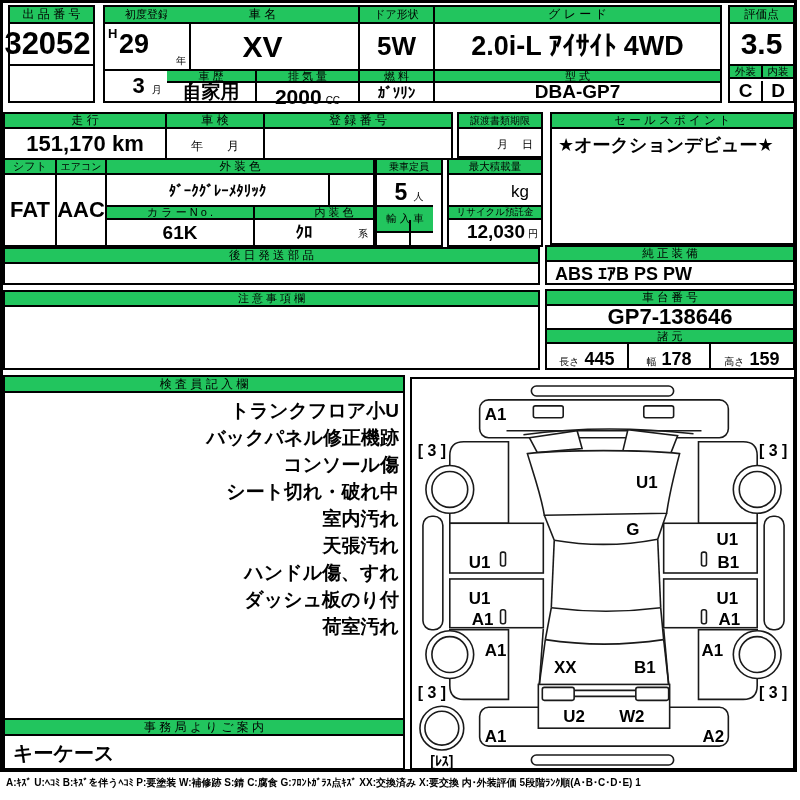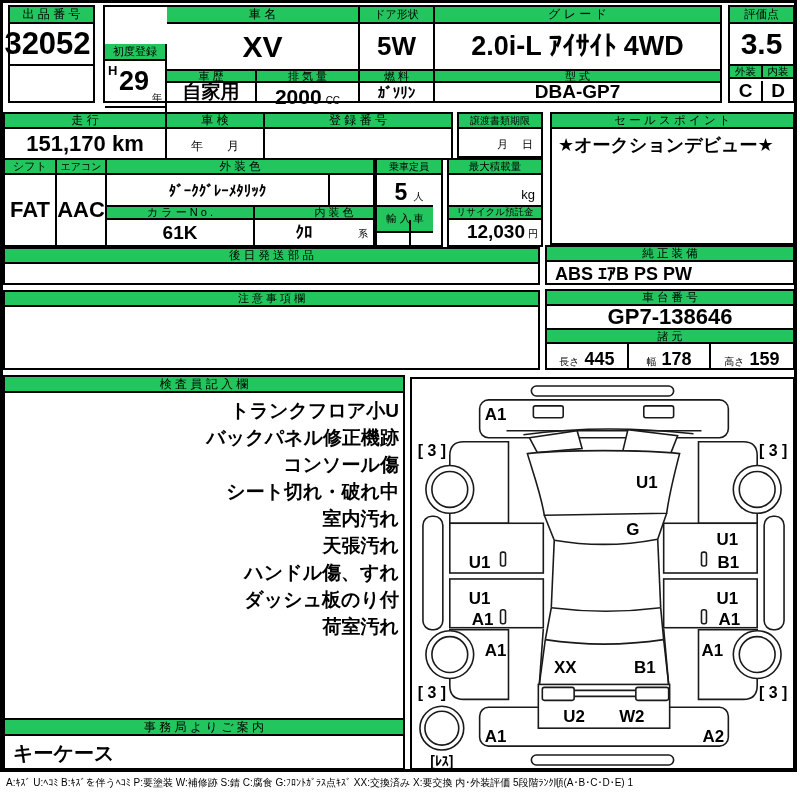--- a/index.html
+++ b/index.html
@@ -7,37 +7,37 @@
   .frame{position:absolute;left:0;top:0;width:791px;height:766px;border:3px solid #000;}
   .box{position:absolute;box-sizing:border-box;border:2px solid #000;background:#fff;}
   .abs{position:absolute;box-sizing:border-box;}
   .g{background:#22c55e;display:flex;align-items:center;justify-content:center;font-size:12px;white-space:nowrap;overflow:hidden;border-bottom:2px solid #000;}
   .cc{display:flex;align-items:center;justify-content:center;white-space:nowrap;}
   .b{font-weight:bold;}
   .brd-r{border-right:2px solid #000;}
   .brd-l{border-left:2px solid #000;}
   .brd-t{border-top:2px solid #000;}
   .item{font-size:19px;font-weight:bold;line-height:27px;white-space:nowrap;}
-  .legend{position:absolute;left:6px;top:776px;width:792px;font-size:10px;white-space:nowrap;}
+  .legend{position:absolute;left:6px;top:776px;width:792px;font-size:10px;white-space:nowrap;font-weight:bold;}
   svg text{font-family:"Liberation Sans","DejaVu Sans",sans-serif;font-weight:bold;}
 </style>
 </head>
 <body>
 
 <div class="frame"></div>
 
 <div class="box" style="left:8px;top:5px;width:87px;height:98px;">
   <div class="abs g" style="left:0;top:0;right:0;height:17px;">出 品 番 号</div>
   <div class="abs cc b" style="left:0;top:17px;right:8px;height:40px;font-size:31px;text-align:center;">32052</div>
   <div class="abs brd-t" style="left:0;top:57px;right:0;bottom:0;"></div>
 </div>
 
 <div class="box" style="left:103px;top:5px;width:619px;height:98px;">
 
-  <div class="abs brd-r" style="left:0;top:0;width:62px;height:100%;margin-top:37px;">
+  <div class="abs brd-r" style="left:0;top:0;width:86px;height:100%;">
     <div class="abs g" style="left:0;top:0;right:0;height:17px;font-size:11px;">初度登録</div>
     <div class="abs" style="left:0;top:17px;right:0;height:45px;">
       <span class="b" style="position:absolute;left:3px;top:2px;font-size:13px;">H</span>
       <span class="b" style="position:absolute;left:14px;top:5px;font-size:27px;">29</span>
       <span style="position:absolute;right:3px;bottom:1px;font-size:10px;">年</span>
     </div>
     <div class="abs brd-t cc" style="left:0;top:62px;right:0;bottom:0;gap:7px;">
       <span class="b" style="font-size:22px;">3</span>
       <span style="font-size:10px;padding-top:8px;">月</span>
     </div>
@@ -145,21 +145,21 @@
   </div>
   <div class="abs g brd-t" style="left:0;top:45px;right:8px;height:28px;font-size:10.5px;border-bottom:2px solid #000;">輸 入 車</div>
   <div class="abs" style="left:0;top:60px;right:0;bottom:0;">
     <div class="abs brd-l" style="left:50%;top:0;height:100%;width:2px;"></div>
   </div>
 </div>
 
 <div class="box" style="left:447px;top:158px;width:96px;height:89px;">
   <div class="abs g" style="left:0;top:0;right:0;height:15px;font-size:10.5px;">最大積載量</div>
   <div class="abs" style="left:0;top:15px;right:0;height:30px;">
-    <span style="position:absolute;right:6px;bottom:3px;font-size:13px;">kg</span>
+    <span style="position:absolute;right:12px;bottom:3px;font-size:17px;">kg</span>
   </div>
   <div class="abs g brd-t" style="left:0;top:45px;right:0;height:15px;font-size:9.5px;border-bottom:2px solid #000;">リサイクル預託金</div>
   <div class="abs" style="left:0;top:60px;right:0;bottom:0;">
     <span class="b" style="position:absolute;right:16px;bottom:2px;font-size:19px;">12,030</span>
     <span style="position:absolute;right:3px;bottom:4px;font-size:10px;">円</span>
   </div>
 </div>
 
 <div class="box" style="left:3px;top:247px;width:537px;height:38px;">
   <div class="abs g" style="left:0;top:0;right:0;height:15px;font-size:11.5px;">後 日 発 送 部 品</div>

